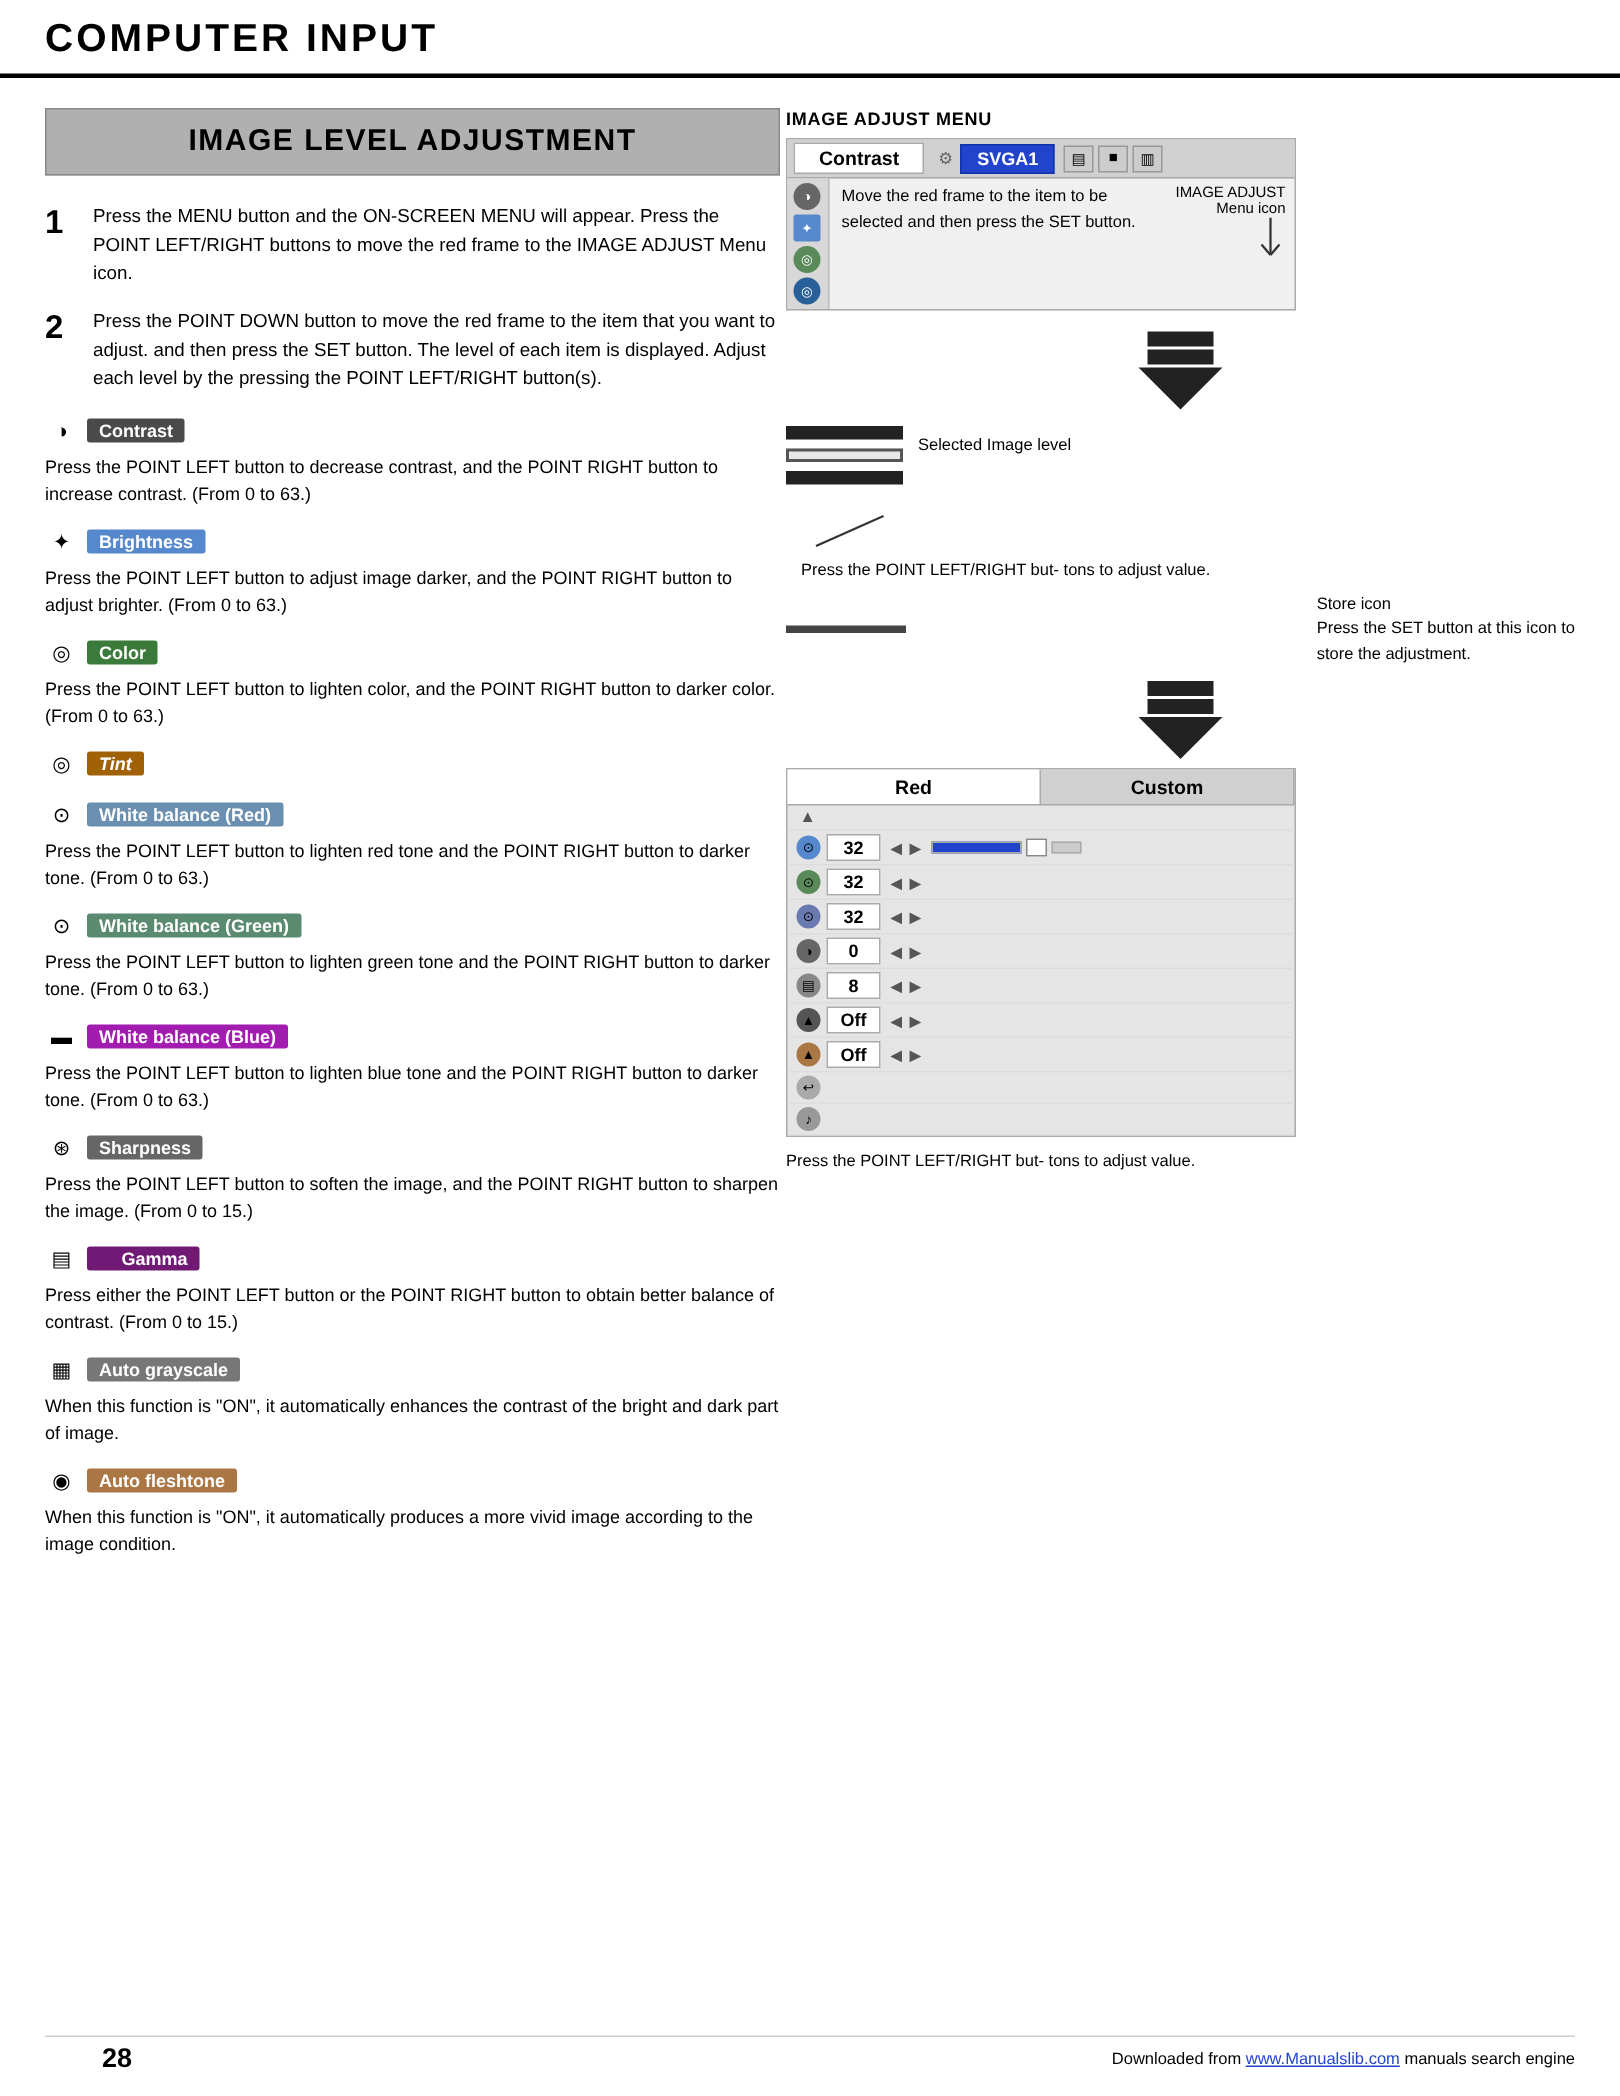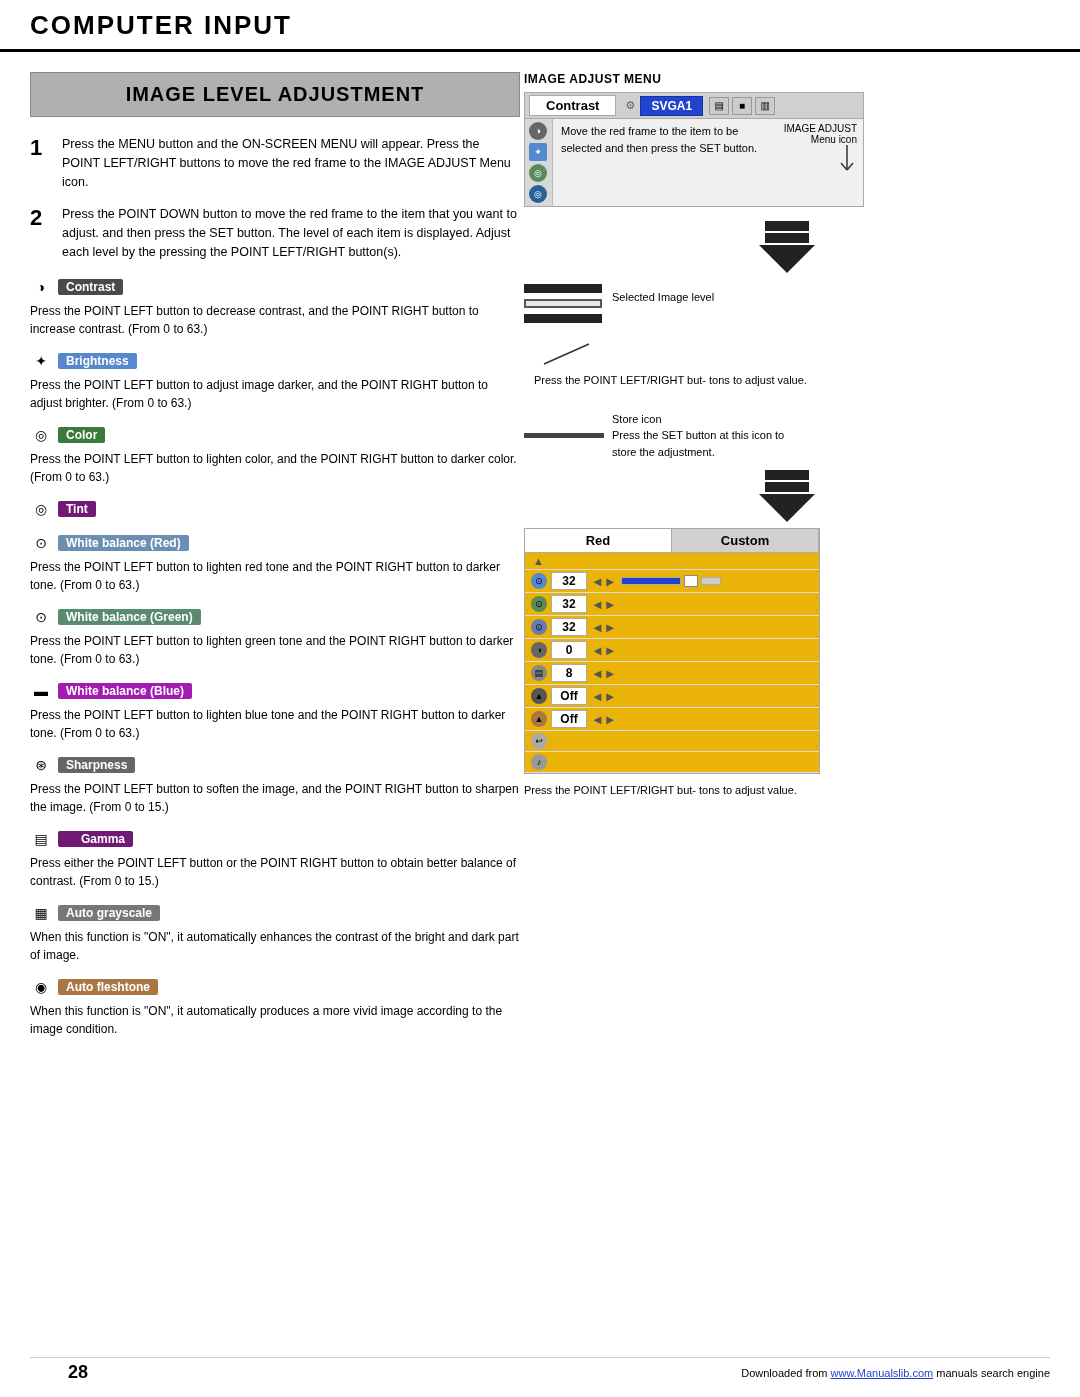--- a/index.html
+++ b/index.html
@@ -87,21 +87,21 @@
       font-size: 14px;
     }
     .feature-badge {
       background: #4a7fc1;
       color: #fff;
       font-size: 12px;
       font-weight: bold;
       padding: 1px 8px;
       border-radius: 2px;
     }
-    .feature-badge.tint { background: #701a75; }
+    .feature-badge.tint { background: #a16207; font-style: italic; }
     .feature-badge.wb-red { background: #6a8fb0; }
     .feature-badge.wb-green { background: #5a8a70; }
     .feature-badge.wb-blue { background: #a21caf; }
     .feature-badge.sharpness { background: #666; }
     .feature-badge.gamma { background: #701a75; padding-left: 23px; }
     .feature-badge.auto-gray { background: #777; }
     .feature-badge.auto-flesh { background: #aa7744; }
     .feature-badge.contrast { background: #4a4a4a; }
     .feature-badge.brightness { background: #5588cc; }
     .feature-badge.color { background: #3a7a3a; }
@@ -206,22 +206,22 @@
     
     .arrow-down2-container {
       display: flex;
       justify-content: center;
       margin: 10px 0 6px 0;
     }
 
     
     .bottom-menu-box {
       border: 1.5px solid #aaa;
-      background: #eab308;
-      width: 296px;
+      background: #e5e5e5;
+      width: 340px;
       margin-top: 6px;
     }
     .bottom-menu-header {
       display: flex;
       border-bottom: 1px solid #aaa;
     }
     .bottom-menu-cell {
       flex: 1;
       text-align: center;
       font-size: 13px;
@@ -322,22 +322,23 @@
     .selected-label-area {
       display: flex;
       gap: 10px;
       align-items: flex-start;
     }
     .sel-bars-col { display: flex; flex-direction: column; gap: 3px; margin-top: 5px; }
 
     .store-line-row {
       display: flex;
       align-items: center;
-      margin: 22px 0 6px 0;
+      margin: 6px 0 6px 0;
       gap: 8px;
+      justify-content: space-between;
     }
     .store-horiz-line {
       width: 80px;
       height: 5px;
       background: #444;
     }
   </style>
 </head>
 <body>
 

